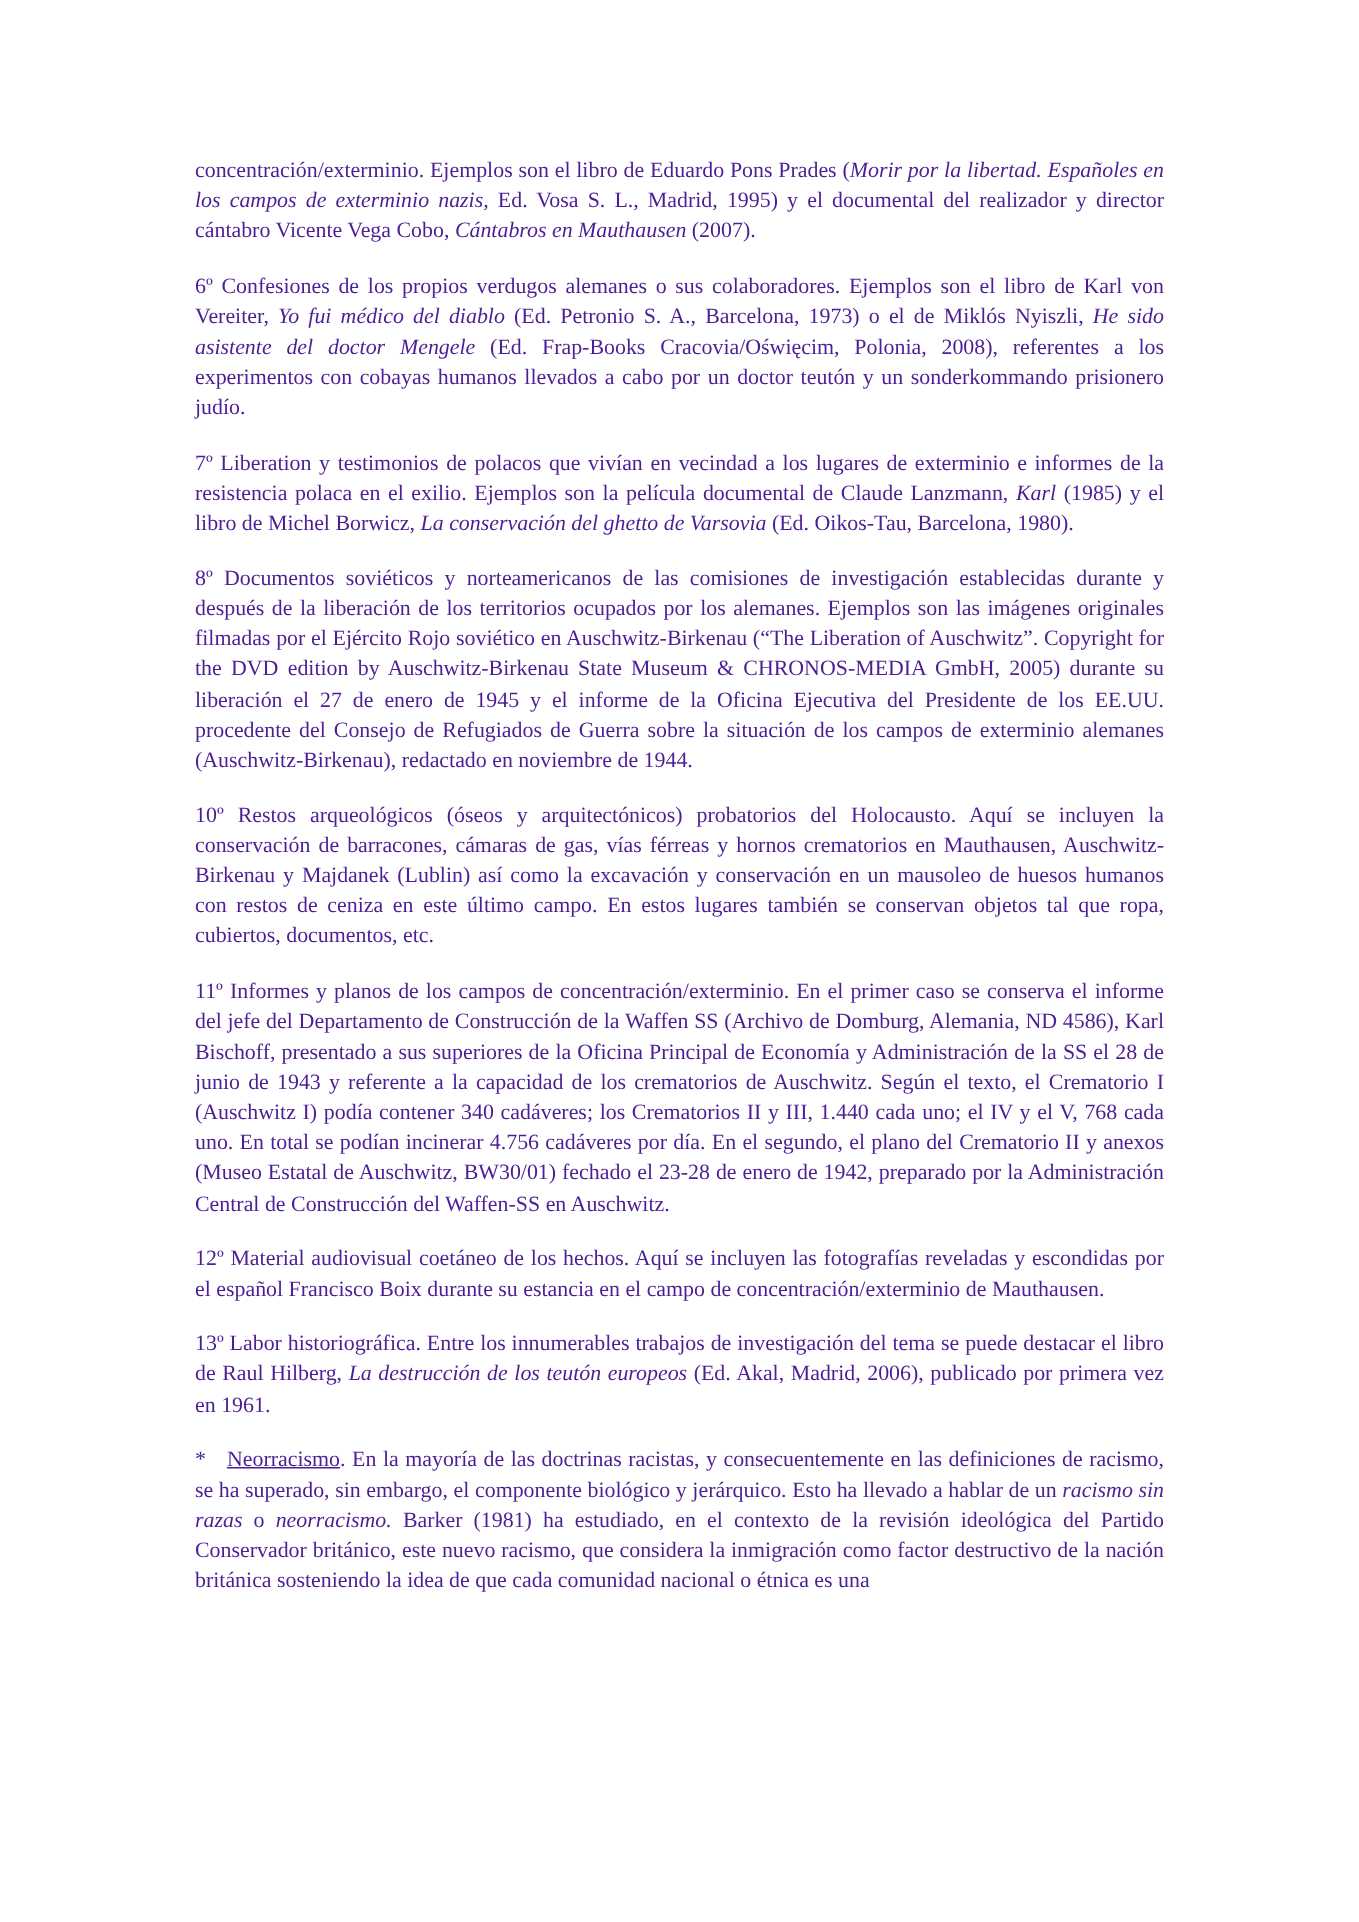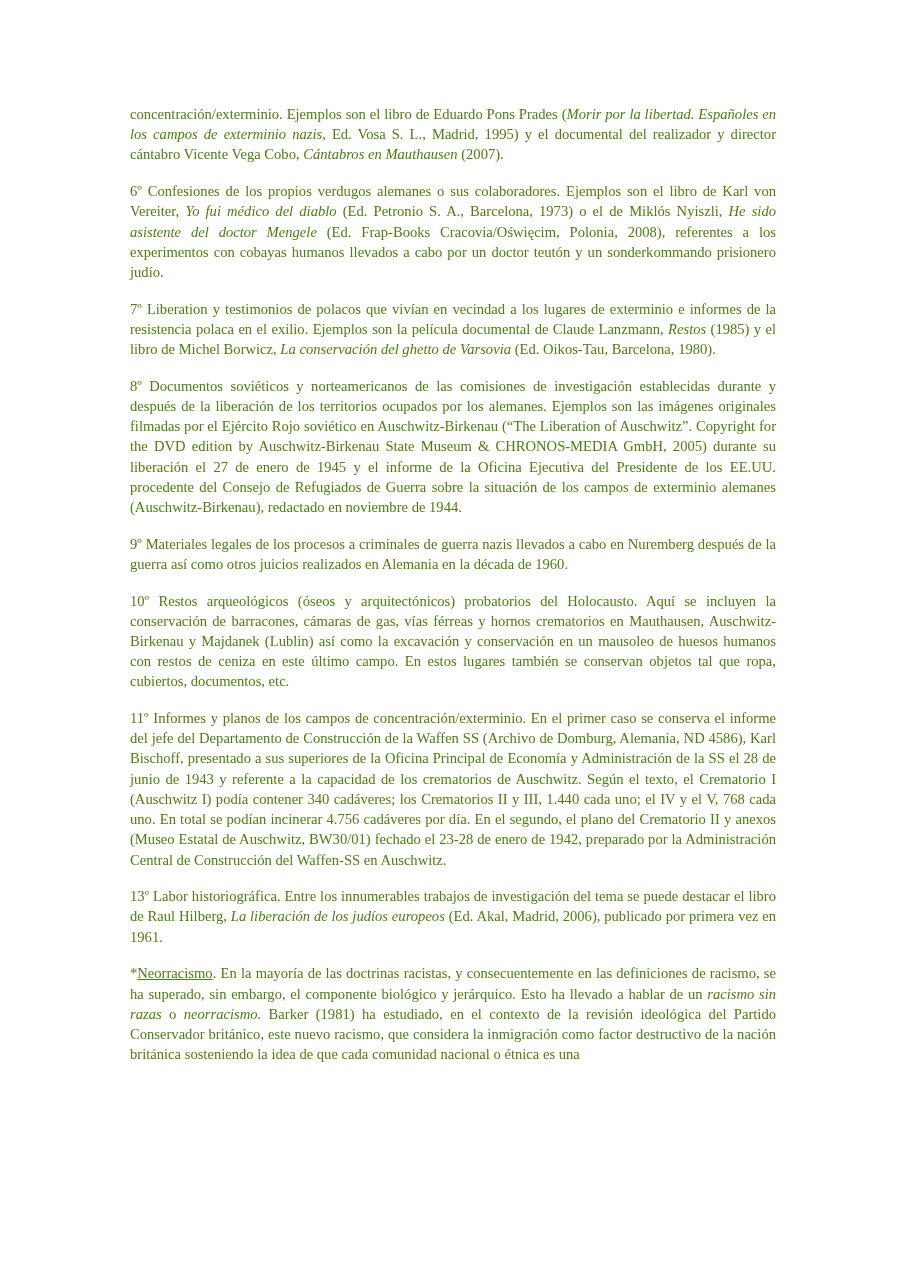--- a/index.html
+++ b/index.html
@@ -5,60 +5,60 @@
   html, body { margin: 0; padding: 0; background: #ffffff; }
   body { width: 906px; height: 1281px; position: relative; overflow: hidden; }
   .page {
     position: absolute;
     left: 130px;
     top: 104px;
     width: 646px;
     font-family: "Liberation Serif", serif;
     font-size: 14.6px;
     line-height: 20.2px;
-    color: #4d7c0f;
+    color: #4c1d95;
     text-align: justify;
   }
   .para { margin: 0 0 16.5px 0; }
   .para i { font-style: italic; }
-  .para u { text-decoration: underline; }
+  .para u { text-decoration: underline; margin-left: 14px; }
 </style>
 </head>
 <body>
 
 <div class="page">
   <p class="para">
     <span>concentración/exterminio. Ejemplos son el libro de Eduardo Pons Prades (</span><i>Morir por la libertad. Españoles en los campos de exterminio nazis,</i><span> Ed. Vosa S. L., Madrid, 1995) y el documental del realizador y director cántabro Vicente Vega Cobo, </span><i>Cántabros en Mauthausen</i><span> (2007).</span>
   </p>
 
   <p class="para">
     <span>6º Confesiones de los propios verdugos alemanes o sus colaboradores. Ejemplos son el libro de Karl von Vereiter, </span><i>Yo fui médico del diablo</i><span> (Ed. Petronio S. A., Barcelona, 1973) o el de Miklós Nyiszli, </span><i>He sido asistente del doctor Mengele</i><span> (Ed. Frap-Books Cracovia/Oświęcim, Polonia, 2008), referentes a los experimentos con cobayas humanos llevados a cabo por un doctor teutón y un sonderkommando prisionero judío.</span>
   </p>
 
   <p class="para">
-    <span>7º Liberation y testimonios de polacos que vivían en vecindad a los lugares de exterminio e informes de la resistencia polaca en el exilio. Ejemplos son la película  documental de Claude Lanzmann, </span><i>Restos</i><span> (1985) y el libro de Michel Borwicz, </span><i>La conservación del ghetto de Varsovia</i><span> (Ed. Oikos-Tau, Barcelona, 1980).</span>
+    <span>7º Liberation y testimonios de polacos que vivían en vecindad a los lugares de exterminio e informes de la resistencia polaca en el exilio. Ejemplos son la película  documental de Claude Lanzmann, </span><i>Karl</i><span> (1985) y el libro de Michel Borwicz, </span><i>La conservación del ghetto de Varsovia</i><span> (Ed. Oikos-Tau, Barcelona, 1980).</span>
   </p>
 
   <p class="para">
     <span>8º Documentos soviéticos y norteamericanos de las comisiones de investigación establecidas durante y después de la liberación de los territorios ocupados por los alemanes. Ejemplos son las imágenes originales filmadas por el Ejército Rojo soviético en Auschwitz-Birkenau (“The Liberation of Auschwitz”. Copyright for the DVD edition by Auschwitz-Birkenau State Museum &amp; CHRONOS-MEDIA GmbH, 2005) durante su liberación el 27 de enero de 1945 y el informe de la Oficina Ejecutiva del Presidente de los EE.UU. procedente del Consejo de Refugiados de Guerra sobre la situación de los campos de exterminio alemanes (Auschwitz-Birkenau), redactado en noviembre de 1944.</span>
   </p>
 
-  <p class="para">
-    <span>9º Materiales legales de los procesos a criminales de guerra nazis llevados a cabo en Nuremberg después de la guerra así como otros juicios realizados en Alemania en la década de 1960.</span>
-  </p>
 
   <p class="para">
     <span>10º Restos arqueológicos (óseos y arquitectónicos) probatorios del Holocausto. Aquí se incluyen la conservación de barracones, cámaras de gas, vías férreas y hornos crematorios en Mauthausen, Auschwitz-Birkenau y Majdanek (Lublin) así como la excavación y conservación en un mausoleo de huesos humanos con restos de ceniza en este último campo. En estos lugares también se conservan objetos tal que ropa, cubiertos, documentos, etc.</span>
   </p>
 
   <p class="para">
     <span>11º Informes y planos de los campos de concentración/exterminio. En el primer caso se conserva el informe del jefe del Departamento de Construcción de la Waffen SS (Archivo de Domburg, Alemania, ND 4586), Karl Bischoff, presentado a sus superiores de la Oficina Principal de Economía y Administración de la SS el 28 de junio de 1943 y referente a la capacidad de los crematorios de Auschwitz. Según el texto, el Crematorio I (Auschwitz I) podía contener 340 cadáveres; los Crematorios II y III, 1.440 cada uno; el IV y el V, 768 cada uno. En total se podían incinerar 4.756 cadáveres por día. En el segundo, el plano del Crematorio II y anexos (Museo Estatal de Auschwitz, BW30/01) fechado el 23-28 de enero de 1942, preparado por la Administración Central de Construcción del Waffen-SS en Auschwitz.</span>
   </p>
 
+  <p class="para">
+    <span>12º Material audiovisual coetáneo de los hechos. Aquí se incluyen las fotografías reveladas y escondidas por el español Francisco Boix durante su estancia en el campo de concentración/exterminio de Mauthausen.</span>
+  </p>
 
   <p class="para">
-    <span>13º Labor historiográfica. Entre los innumerables trabajos de investigación del tema se puede destacar el libro de Raul Hilberg, </span><i>La liberación de los judíos europeos</i><span> (Ed. Akal, Madrid, 2006), publicado por primera vez en 1961.</span>
+    <span>13º Labor historiográfica. Entre los innumerables trabajos de investigación del tema se puede destacar el libro de Raul Hilberg, </span><i>La destrucción de los teutón europeos</i><span> (Ed. Akal, Madrid, 2006), publicado por primera vez en 1961.</span>
   </p>
 
   <p class="para">
     <span>*</span><u>Neorracismo</u><span>. En la mayoría de las doctrinas racistas, y consecuentemente en las definiciones de racismo, se ha superado, sin embargo, el componente biológico y jerárquico. Esto ha llevado a hablar de un </span><i>racismo sin razas</i><span> o </span><i>neorracismo.</i><span> Barker (1981) ha estudiado, en el contexto de la revisión ideológica del Partido Conservador británico, este nuevo racismo, que considera la inmigración como factor destructivo de la nación británica sosteniendo la idea de que cada comunidad nacional o étnica es una</span>
   </p>
 </div>
 
 </body></html>

